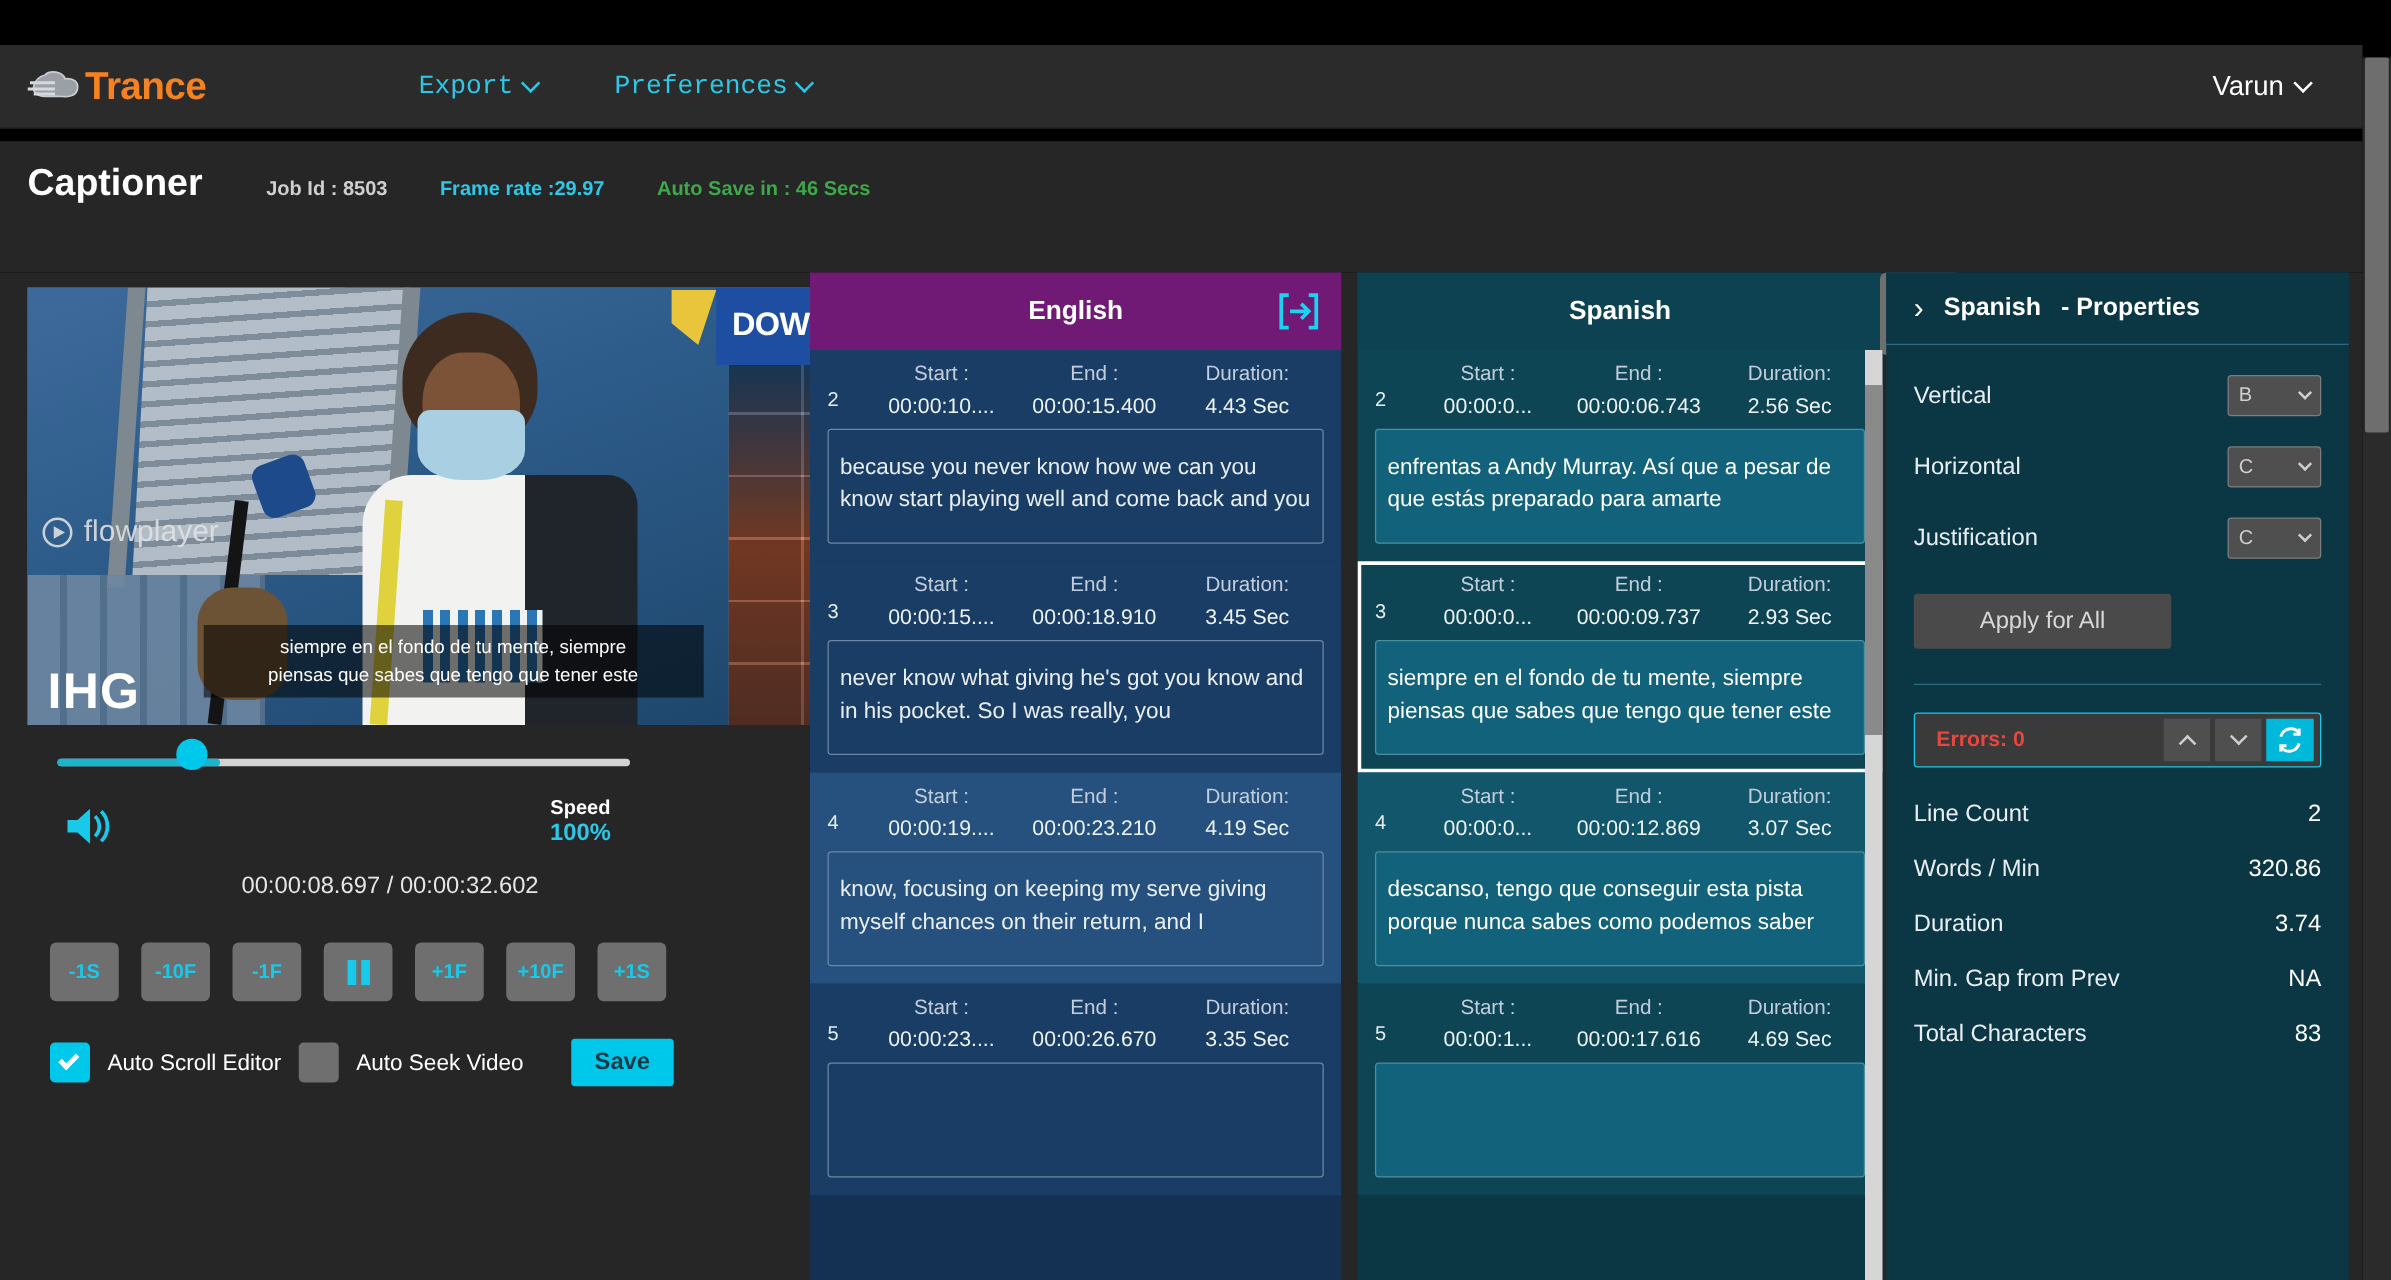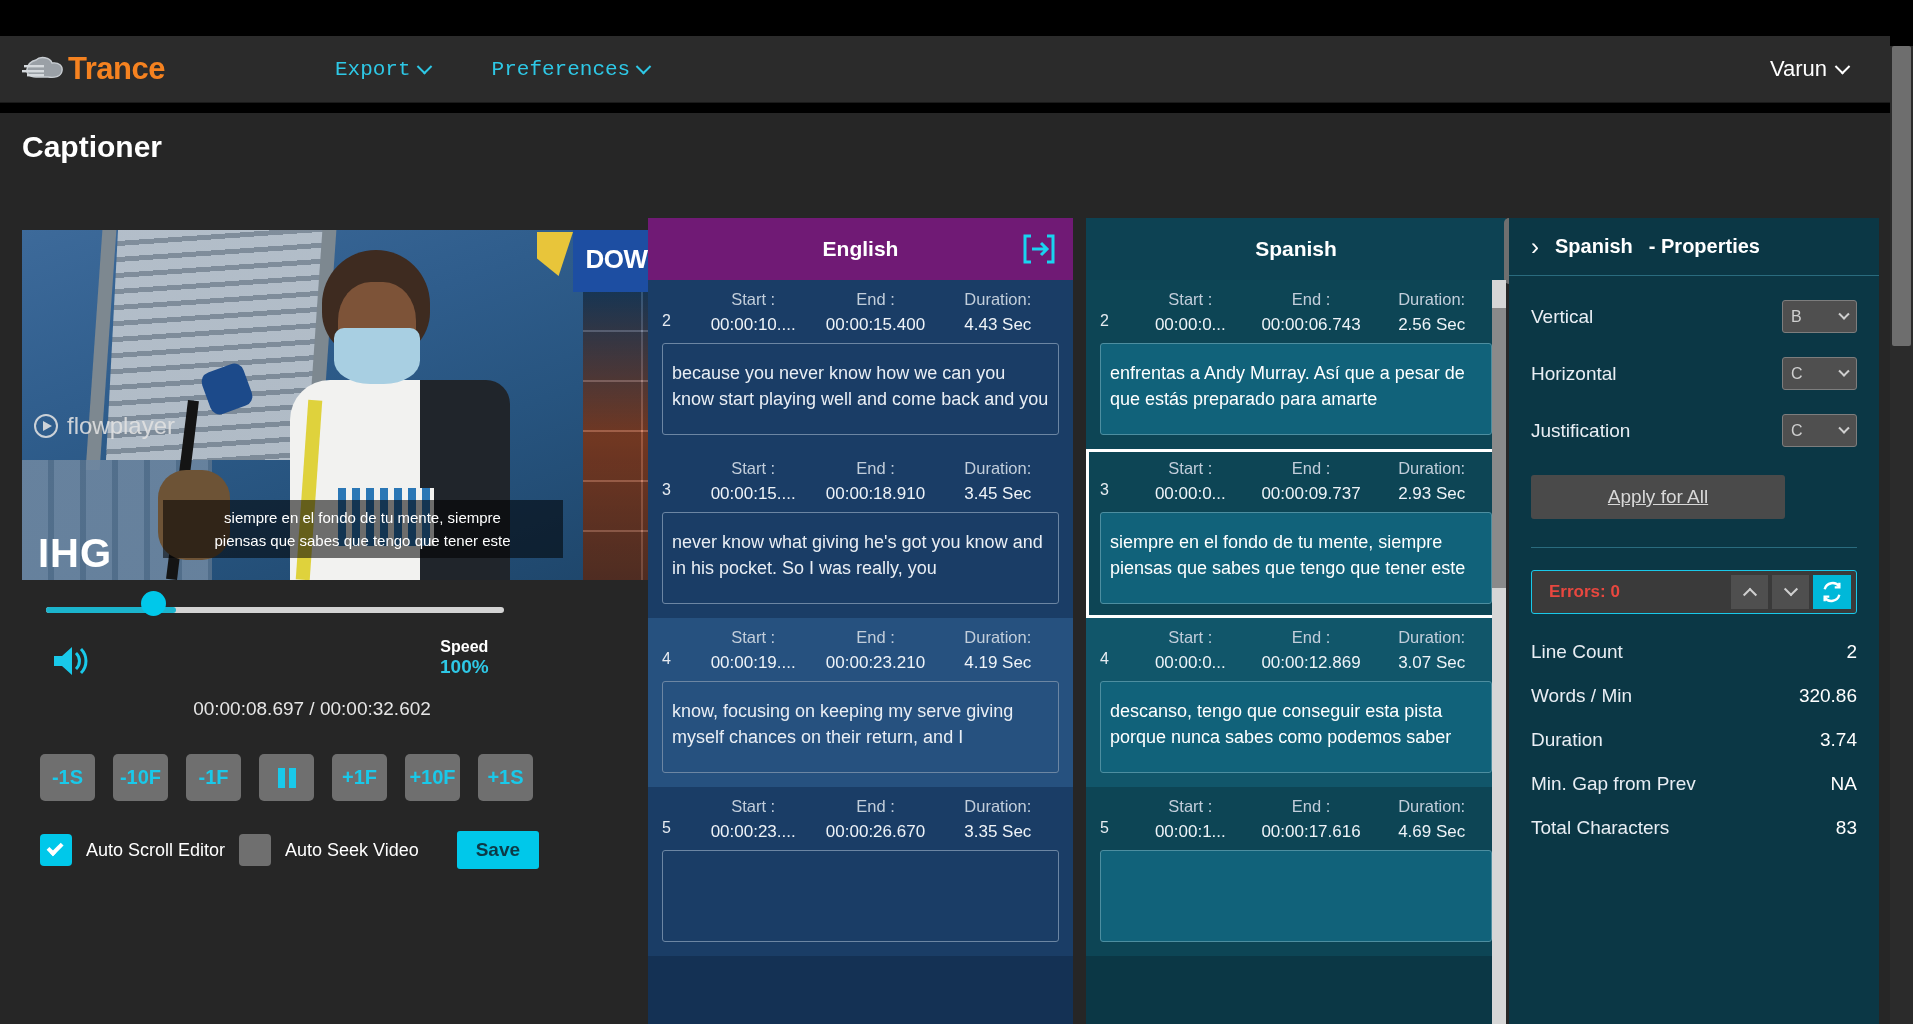--- a/index.html
+++ b/index.html
@@ -101,21 +101,21 @@
 
   .vol-row { position:relative; margin-top:22px; width:622px; height:46px; }
   .vol-icon { position:absolute; left:28px; top:0; width:40px; height:38px; cursor:pointer;}
   .speed-box { position:absolute; left:418px; top:-4px; text-align:center; }
   .speed-label { font-size:16px; color:#ffffff; font-weight:bold; }
   .speed-val { font-size:19px; color:#2ec8e6; font-weight:bold; }
 
   .time-row { margin-top:10px; width:580px; text-align:center; font-size:19px; color:#e6e6e6; }
 
   .transport { margin-top:34px; width:622px; display:flex; gap:18px; padding-left:18px; }
-  .tbtn { width:55px; height:47px; background:#6f6f6f; border:none; border-radius:5px; color:#19c9ea; font-size:20px; font-weight:bold; cursor:pointer; display:flex;align-items:center;justify-content:center;}
+  .tbtn { width:55px; height:47px; background:#6f6f6f; border:none; border-radius:5px; color:#19c9ea; font-size:16px; font-weight:bold; cursor:pointer; display:flex;align-items:center;justify-content:center;}
   .pause-bars { display:flex; gap:4px; }
   .pause-bars i { display:block; width:7px; height:20px; background:#19c9ea; }
 
   .bottom-row { margin-top:30px; width:622px; display:flex; align-items:center; padding-left:18px; gap:14px; }
   .cb { width:32px; height:32px; border-radius:4px; cursor:pointer; display:flex;align-items:center;justify-content:center; }
   .cb.on { background:#00c8ea; }
   .cb.off { background:#6f6f6f; }
   .cb-check { width:15px; height:9px; border-left:4px solid #fff; border-bottom:4px solid #fff; transform:rotate(-45deg) translate(1px,-3px); }
   .cb-label { font-size:18px; color:#ffffff; }
   .save-btn { margin-left:24px; width:82px; height:38px; background:#00c8ea; color:#0d3a47; font-size:19px; font-weight:bold; border:none; border-radius:3px; cursor:pointer; }
@@ -157,21 +157,21 @@
   .props { width:370px; margin-left:3px; background:#0b3745; position:relative; }
   .props-head { height:58px; display:flex; align-items:center; gap:16px; padding-left:22px; border-bottom:1px solid #2a6b7e; background:#0b3745;}
   .props-arrow { font-size:24px; color:#ffffff; cursor:pointer; }
   .props-title { font-size:20px; font-weight:bold; color:#ffffff; }
   .props-sub { font-size:20px; font-weight:bold; color:#ffffff; }
   .props-body { padding:24px 22px 0 22px; }
   .prop-row { display:flex; align-items:center; justify-content:space-between; margin-bottom:24px; }
   .prop-label { font-size:19px; color:#e9eef4; }
   .prop-select { width:75px; height:33px; background:#4f4f4f; border:1px solid #7d7d7d; border-radius:3px; color:#cfcfcf; font-size:16px; display:flex; align-items:center; justify-content:space-between; padding:0 8px; cursor:pointer;}
   .prop-select .caret { width:8px;height:8px; border-right:2px solid #cfcfcf; border-bottom:2px solid #cfcfcf; }
-  .apply-btn { width:254px; height:44px; margin-top:4px; background:#4a4a4a; border:none; border-radius:3px; color:#d8d8d8; font-size:19px; cursor:pointer;text-decoration:underline; }
+  .apply-btn { width:206px; height:44px; margin-top:4px; background:#4a4a4a; border:none; border-radius:3px; color:#d8d8d8; font-size:19px; cursor:pointer; }
   .props-div { margin:28px 0 0 0; height:1px; background:#2a6b7e; }
 
   .errors-box { margin:22px 22px 0 22px; height:44px; border:1px solid #19c9ea; border-radius:3px; background:#3a3a3a; display:flex; align-items:center; padding:0 5px; }
   .errors-text { flex:1; font-size:17px; font-weight:bold; color:#e8473f; padding-left:12px; }
   .err-btn { width:37px; height:34px; background:#4f4f4f; border:none; color:#cfcfcf; margin-left:4px; cursor:pointer; display:flex;align-items:center;justify-content:center;}
   .err-btn .up { width:10px;height:10px;border-left:2px solid #cfcfcf;border-top:2px solid #cfcfcf;transform:rotate(45deg) translate(2px,2px);}
   .err-btn .dn { width:10px;height:10px;border-right:2px solid #cfcfcf;border-bottom:2px solid #cfcfcf;transform:rotate(45deg) translate(-2px,-2px);}
   .refresh-btn { width:38px; height:34px; background:#00b8d9; border:none; margin-left:4px; cursor:pointer; display:flex;align-items:center;justify-content:center;}
 
   .stats { padding:16px 22px 0 22px; }
@@ -211,20 +211,25 @@
     </div>
 
     <div class="user-menu">
       <span>Varun</span>
       <i class="caret"></i>
     </div>
   </div>
 
   <div class="subheader">
     <div class="page-title">Captioner</div>
+    <div class="meta-row">
+      <span class="meta-jobid">Job Id : 8503</span>
+      <span class="meta-frame">Frame rate :29.97</span>
+      <span class="meta-autosave">Auto Save in : 46 Secs</span>
+    </div>
     <button class="spellcheck-btn">Spell Check</button>
     <button class="save-close-btn">
       <span>Save and Close</span>
       <i class="caret"></i>
     </button>
   </div>
 
   <div class="main">
 
     <div class="video-col">

